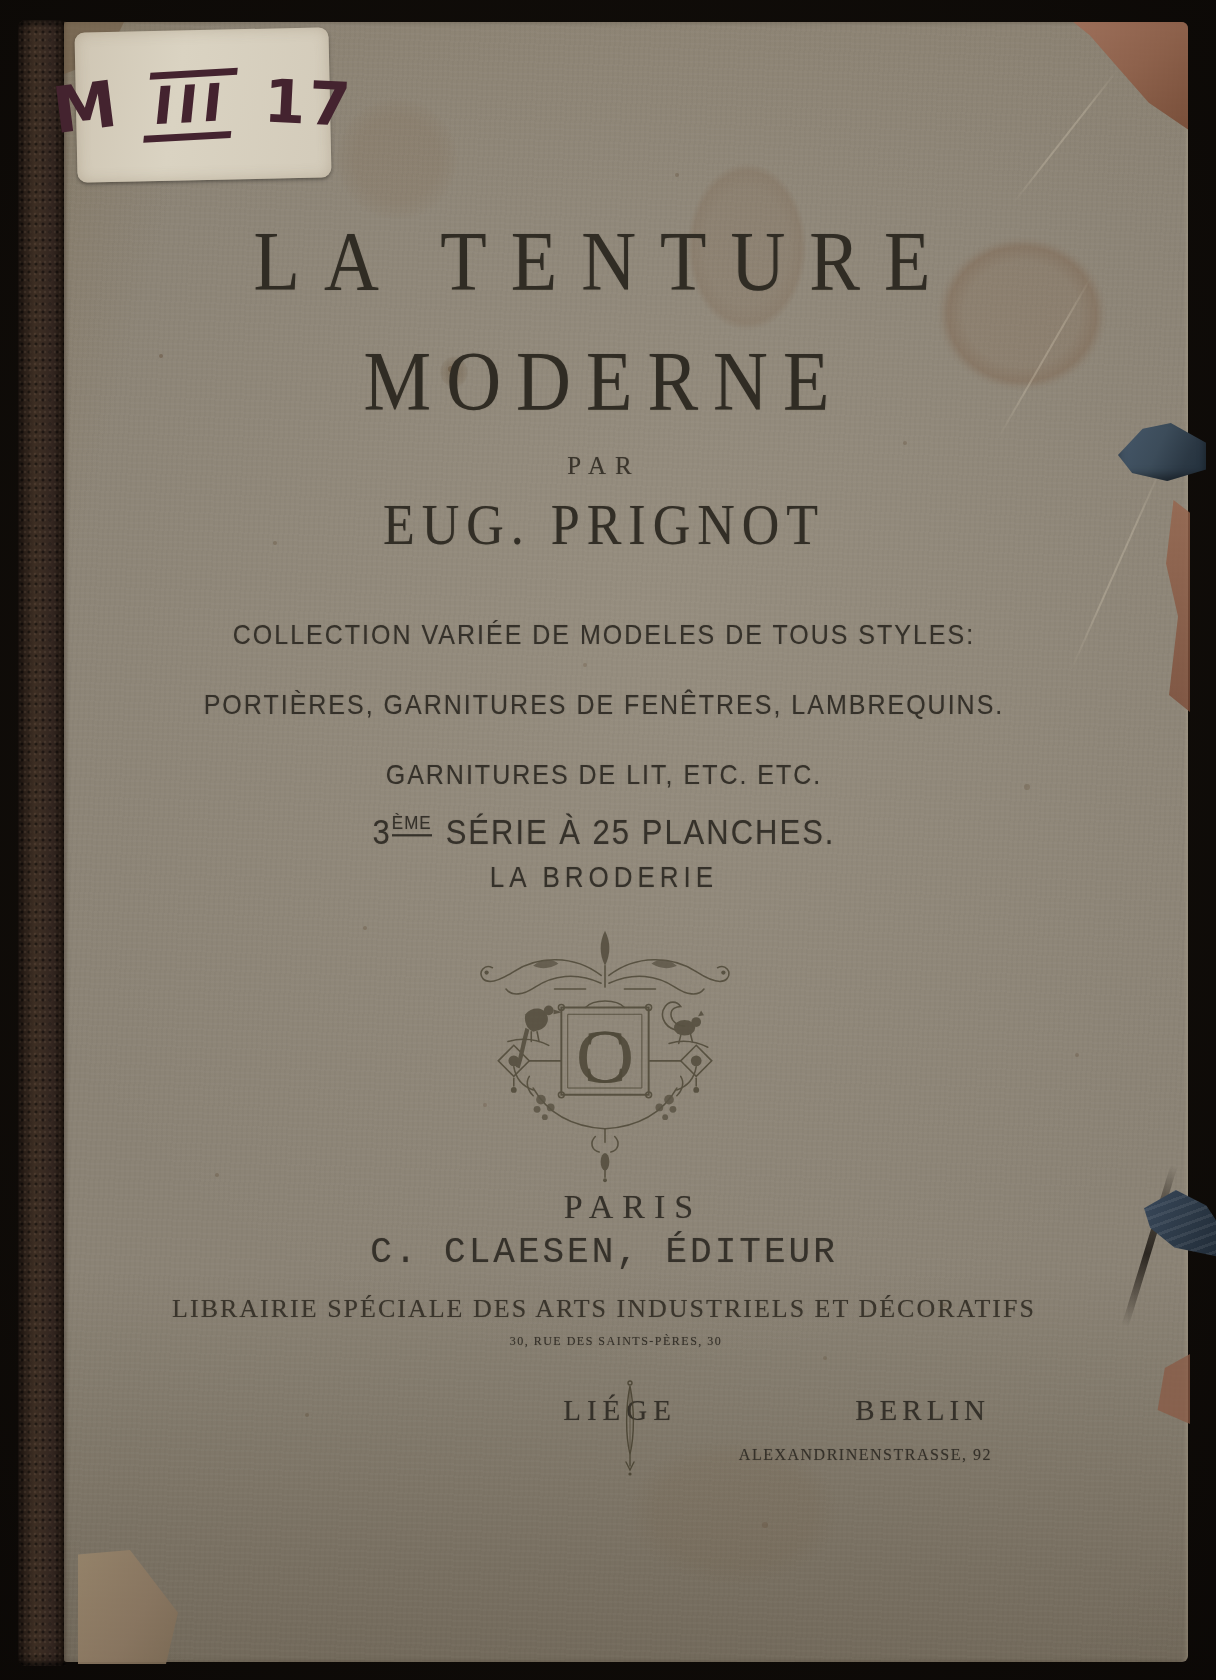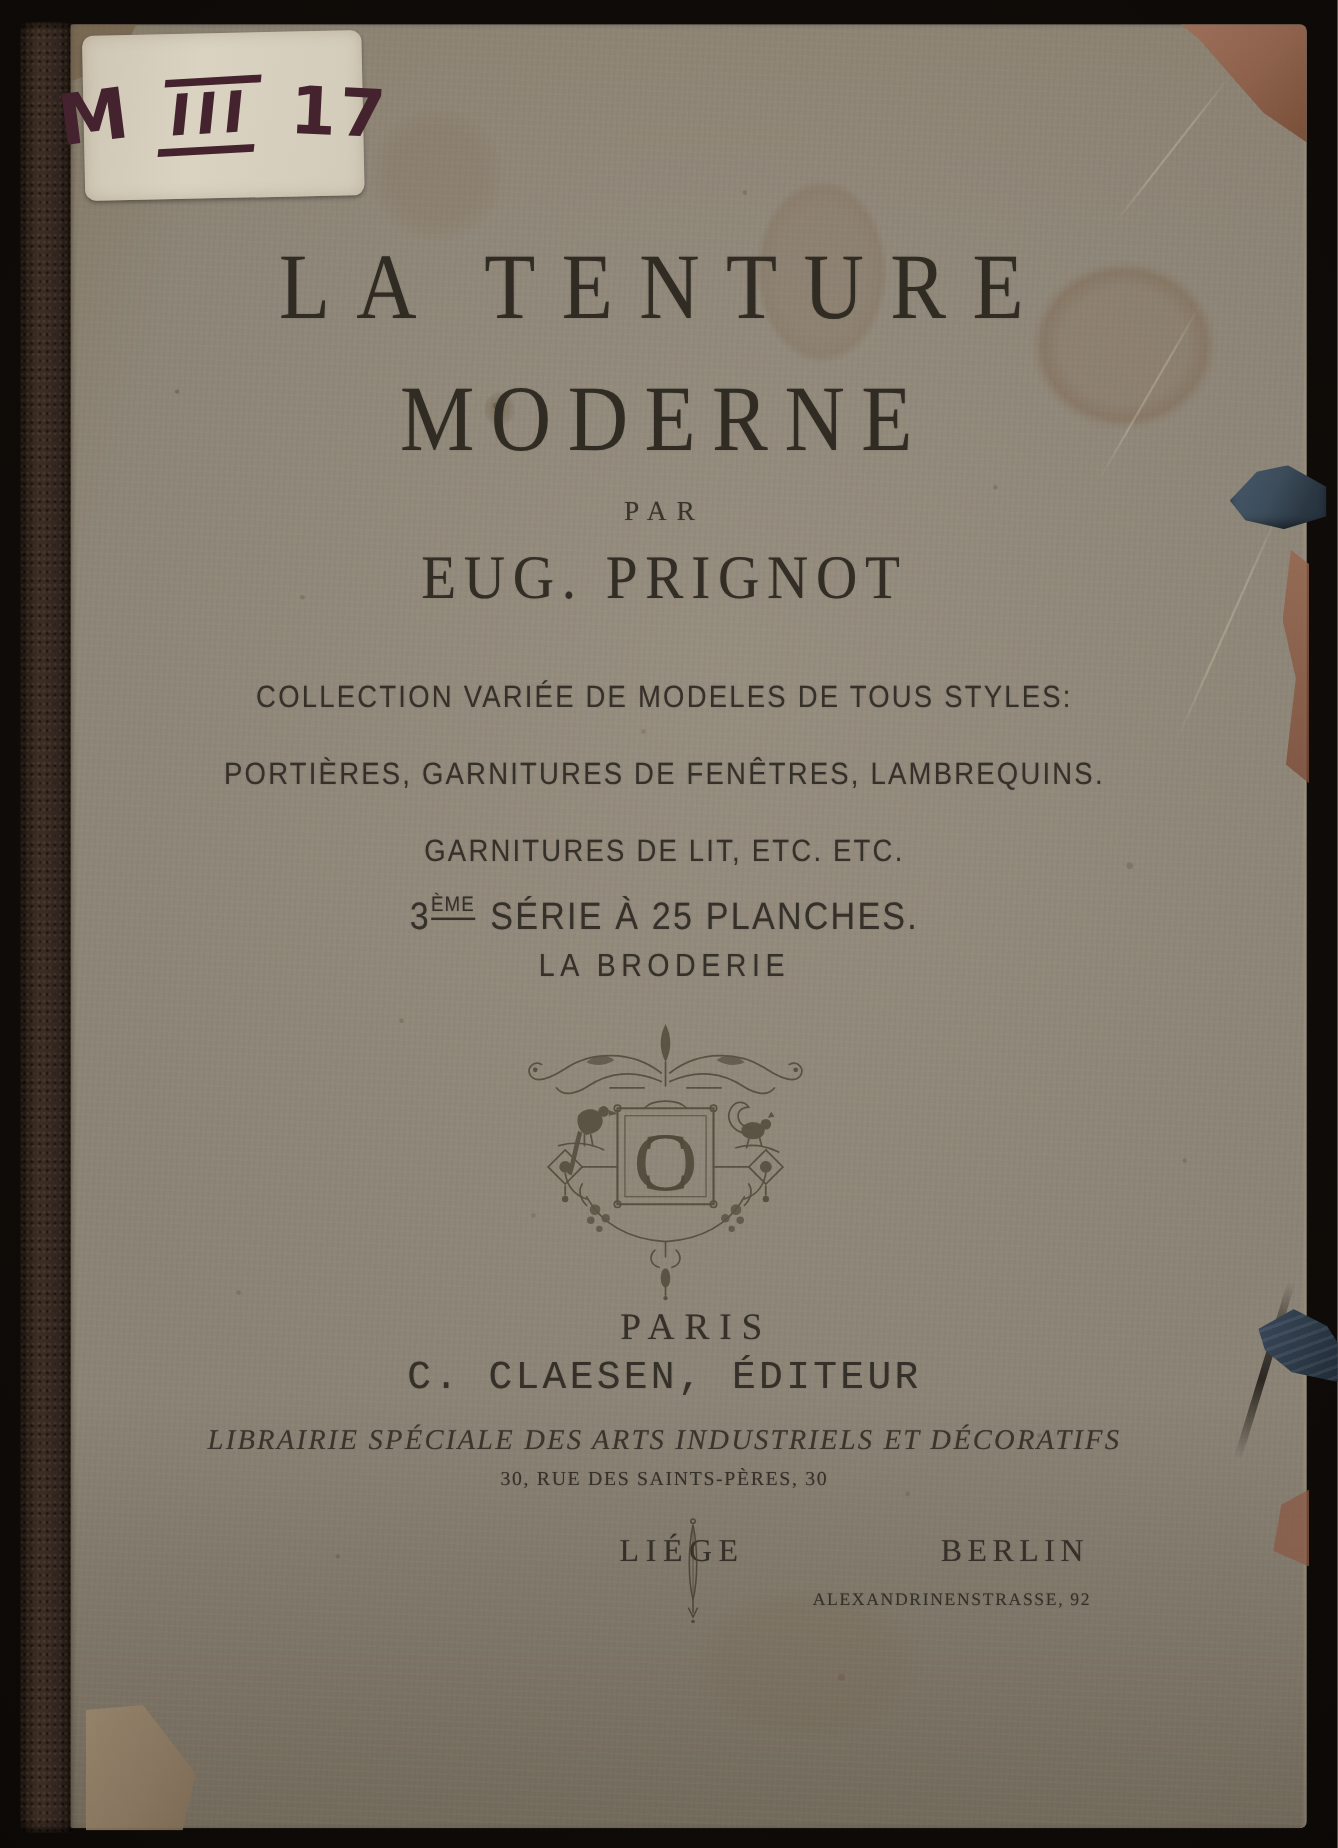--- a/index.html
+++ b/index.html
@@ -103,22 +103,22 @@
   .t-sub1{top:598px;font-size:25px;letter-spacing:2px;}
   .t-sub2{top:668px;font-size:25px;letter-spacing:2px;}
   .t-sub3{top:738px;font-size:25px;letter-spacing:2px;}
   .t-serie{top:792px;font-size:31px;letter-spacing:2px;}
   .t-serie sup{font-size:17px;vertical-align:14px;letter-spacing:1px;}
   .t-serie sup span{border-bottom:2px solid #35312a;padding-bottom:1px;}
   .t-serie .sp{margin-right:14px;}
   .t-broderie{top:840px;font-size:26px;letter-spacing:5px;}
   .t-paris{top:1166px;font-size:34px;letter-spacing:9px;margin-left:29px;}
   .t-publisher{top:1210px;font-size:36px;letter-spacing:3px;font-family:Liberation Mono, monospace;}
-  .t-librairie{top:1272px;font-size:26px;letter-spacing:2px;font-style:italic;color:#3a352c;}
-  .t-address{top:1312px;font-size:18px;letter-spacing:1.5px;}
+  .t-librairie{top:1272px;font-size:26px;letter-spacing:2px;color:#3a352c;}
+  .t-address{top:1312px;font-size:12px;letter-spacing:1.5px;padding-left:12px;}
   .branch{position:absolute;text-align:right;color:#35312a;text-shadow:0 0 1px rgba(45,40,32,0.35);}
   .b-lcity{left:153px;top:1372px;width:460px;font-size:29px;letter-spacing:6px;}
   .b-laddr{left:116px;top:1424px;width:460px;font-size:16px;letter-spacing:1.5px;}
   .b-rcity{left:466px;top:1372px;width:460px;font-size:29px;letter-spacing:5px;}
   .b-raddr{left:468px;top:1424px;width:460px;font-size:16px;letter-spacing:1.5px;}
   
   .vignette{position:absolute;left:376px;top:903px;width:330px;height:262px;opacity:.88;}
   .divider{position:absolute;left:556px;top:1356px;width:20px;height:104px;opacity:.85;}
   
   .ribbon{position:absolute;}

